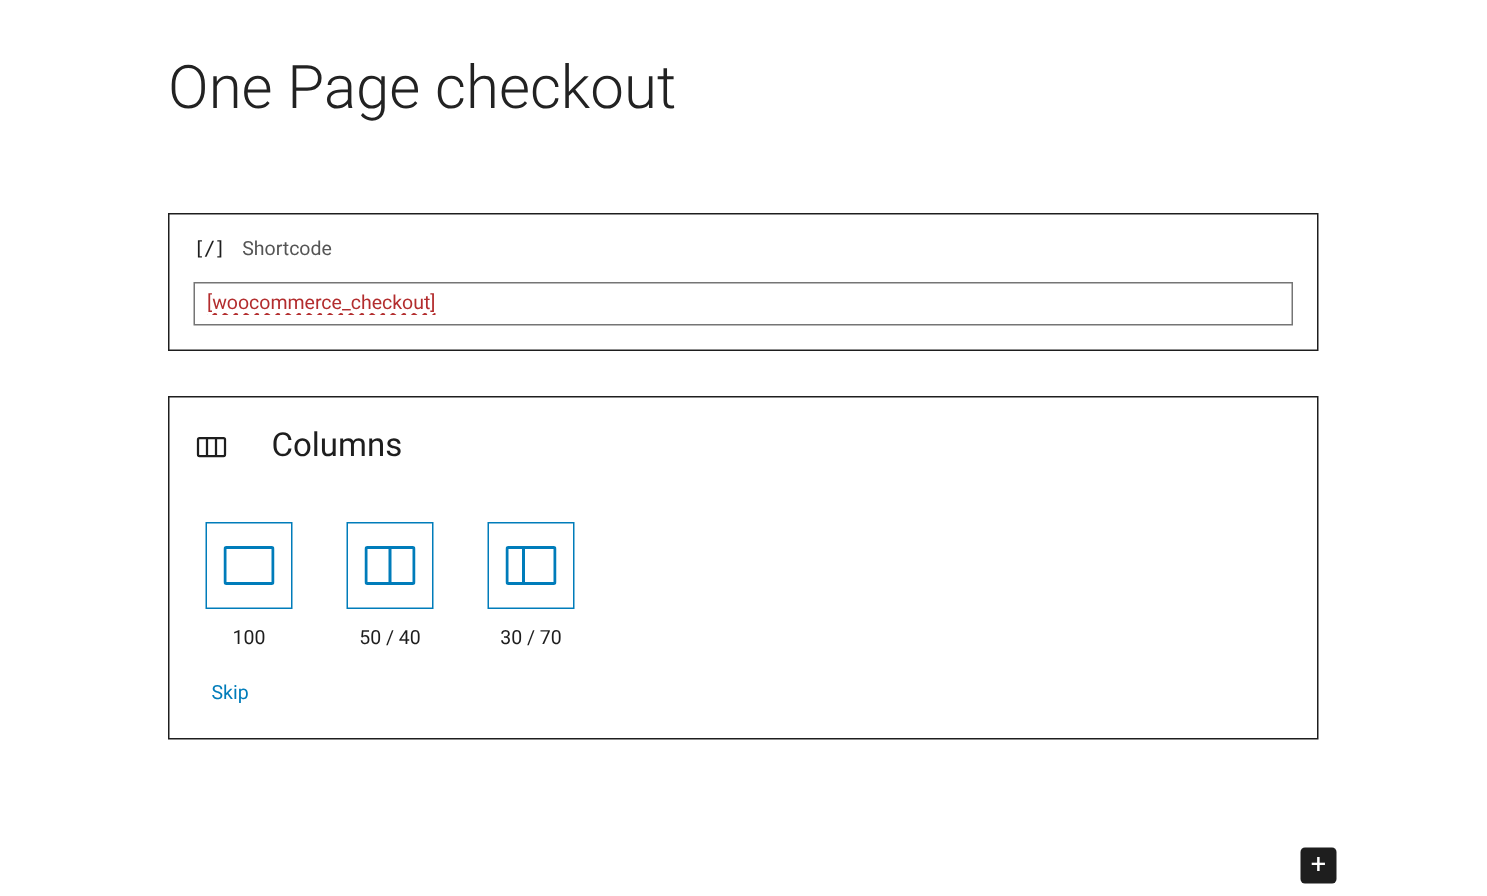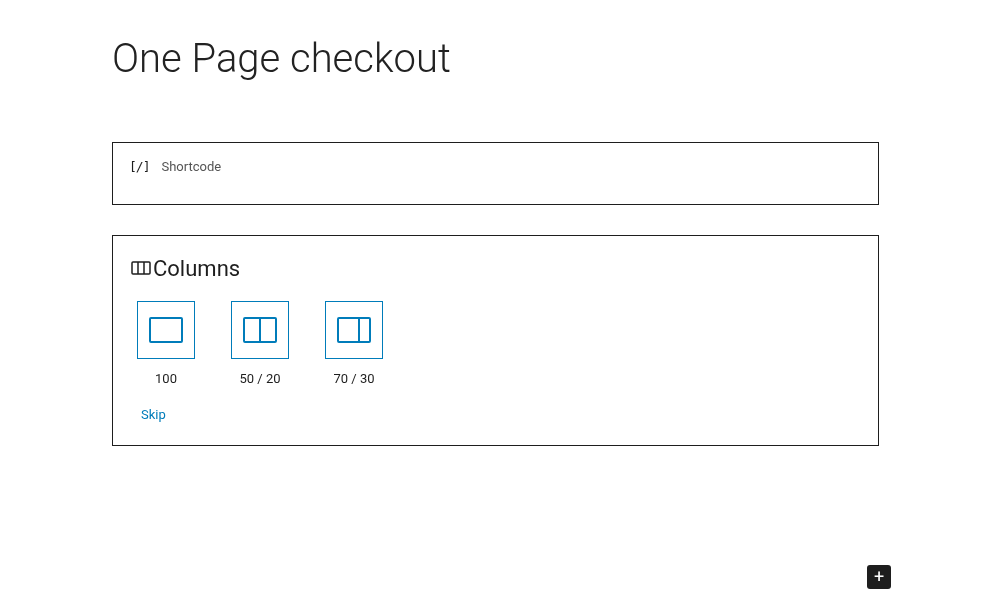--- a/index.html
+++ b/index.html
@@ -60,22 +60,23 @@
       text-decoration-style: wavy;
       text-decoration-color: #b32d2e;
       text-underline-offset: 2px;
     }
     .columns-panel {
       border: 1px solid #1e1e1e;
       padding: 20px 16px 22px 16px;
     }
     .columns-header {
       display: flex;
-      gap: 0;
-      margin-bottom: 20px;
+      align-items: center;
+      gap: 28px;
+      margin-bottom: 38px;
     }
     .columns-title {
       font-size: 22px;
       font-weight: 400;
       color: #1e1e1e;
     }
     .columns-desc {
       font-size: 13px;
       color: #1e1e1e;
       margin-bottom: 22px;
@@ -141,20 +142,21 @@
 <body>
 
 <div class="container">
   <h1 class="page-title">One Page checkout</h1>
 
   <div class="block-panel">
     <div class="block-header">
       <span class="shortcode-icon">[/]</span>
       <span class="block-label">Shortcode</span>
     </div>
+    <input type="text" class="shortcode-input" value="[woocommerce_checkout]" style="">
   </div>
 
   <div class="columns-panel">
     <div class="columns-header">
       <span class="columns-icon">
         <svg width="24" height="24" viewBox="0 0 24 24" fill="none">
           <rect x="3" y="6" width="18" height="12" stroke="#1e1e1e" stroke-width="1.5" rx="1"></rect>
           <line x1="9" y1="6" x2="9" y2="18" stroke="#1e1e1e" stroke-width="1.5"></line>
           <line x1="15" y1="6" x2="15" y2="18" stroke="#1e1e1e" stroke-width="1.5"></line>
         </svg>
@@ -172,33 +174,33 @@
         <span class="variation-label">100</span>
       </div>
 
       <div class="variation">
         <div class="variation-box">
           <svg width="34" height="26" class="col-svg">
               <rect x="1" y="1" width="32" height="24" rx="1"></rect>
               <line x1="17" y1="1" x2="17" y2="25"></line>
             </svg>
         </div>
-        <span class="variation-label">50 / 20</span>
+        <span class="variation-label">50 / 40</span>
       </div>
-
 
       <div class="variation">
         <div class="variation-box">
           <svg width="34" height="26" class="col-svg">
               <rect x="1" y="1" width="32" height="24" rx="1"></rect>
-              <line x1="22" y1="1" x2="22" y2="25"></line>
+              <line x1="12" y1="1" x2="12" y2="25"></line>
             </svg>
         </div>
-        <span class="variation-label">70 / 30</span>
+        <span class="variation-label">30 / 70</span>
       </div>
+
 
 
     </div>
 
     <a class="skip-link">Skip</a>
   </div>
 </div>
 
 <div class="add-block-btn">
   <span>+</span>

